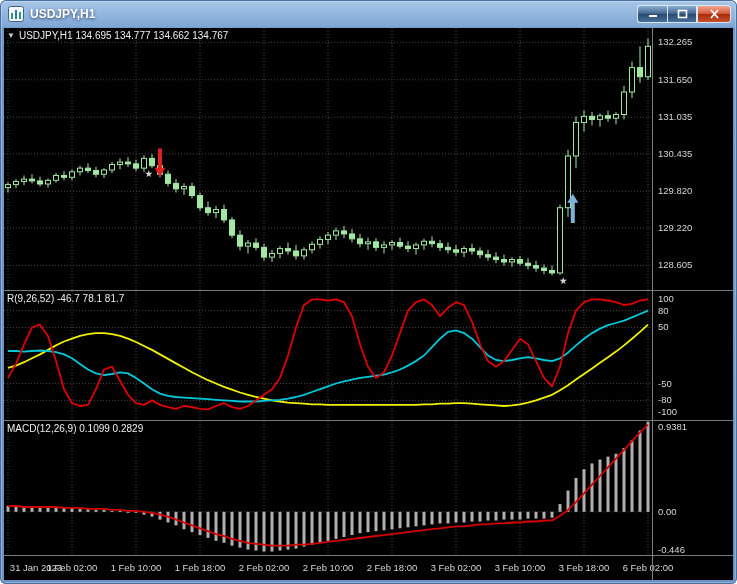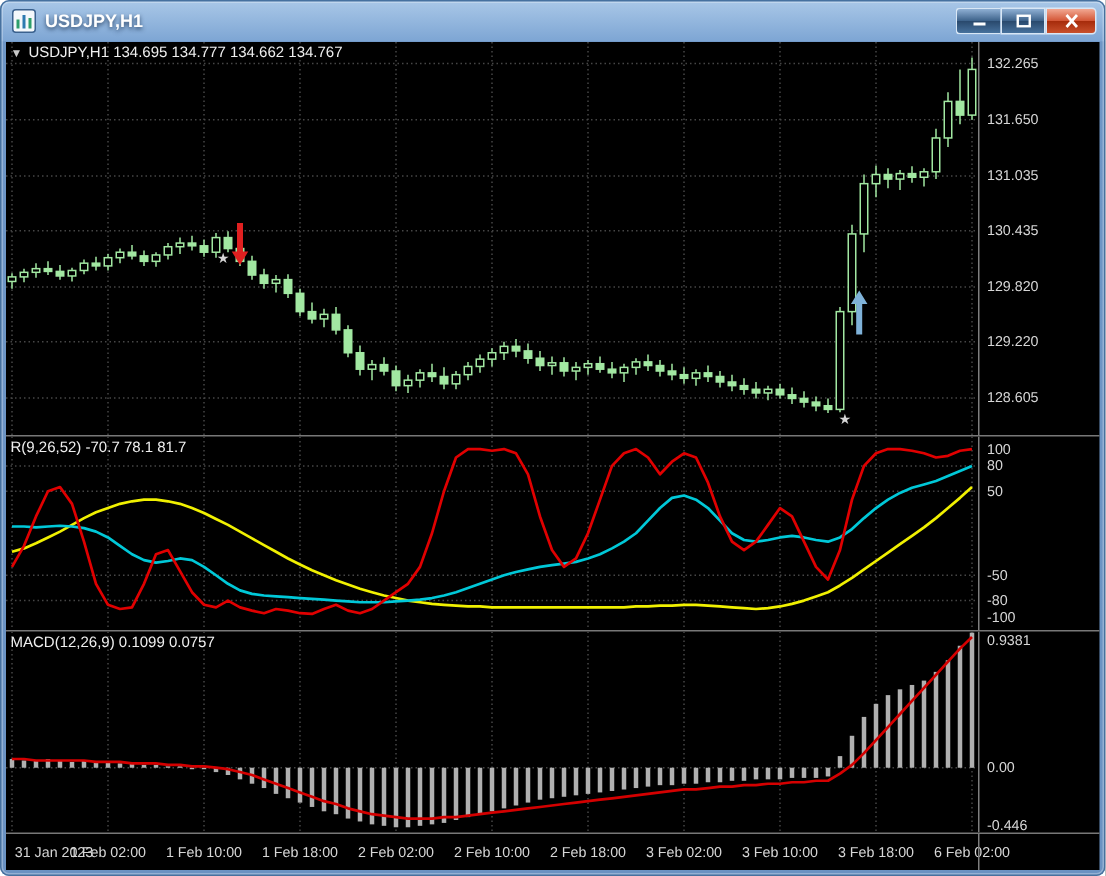--- a/index.html
+++ b/index.html
@@ -292,21 +292,21 @@
           <text x="654" y="22.630434782608695">80</text>
           <text x="654" y="39.45652173913043">50</text>
           <text x="654" y="95.54347826086956">-50</text>
           <text x="654" y="112.3695652173913">-80</text>
           <text x="654" y="123.58695652173914">-100</text>
           <polyline points="4.0,76.8 12.0,74.6 20.0,71.2 28.0,67.3 36.0,63.4 44.0,58.9 52.0,54.4 60.0,50.5 68.0,47.7 76.0,44.9 84.0,43.2 92.0,42.1 100.0,42.1 108.0,43.2 116.0,44.9 124.0,47.7 132.0,51.0 140.0,55.0 148.0,58.9 156.0,63.4 164.0,67.9 172.0,72.4 180.0,76.8 188.0,81.3 196.0,85.3 204.0,89.2 212.0,92.5 220.0,95.9 228.0,98.7 236.0,101.5 244.0,103.8 252.0,106.0 260.0,107.7 268.0,109.4 276.0,110.5 284.0,111.6 292.0,112.2 300.0,112.7 308.0,113.3 316.0,113.3 324.0,113.9 332.0,113.9 340.0,113.9 348.0,113.9 356.0,113.9 364.0,113.9 372.0,113.9 380.0,113.9 388.0,113.9 396.0,113.9 404.0,113.9 412.0,113.9 420.0,113.3 428.0,113.3 436.0,112.7 444.0,112.7 452.0,112.2 460.0,112.2 468.0,112.7 476.0,113.3 484.0,113.9 492.0,114.4 500.0,115.0 508.0,114.4 516.0,113.3 524.0,111.6 532.0,109.4 540.0,106.6 548.0,103.8 556.0,99.3 564.0,94.2 572.0,88.6 580.0,83.0 588.0,77.4 596.0,71.8 604.0,66.2 612.0,60.6 620.0,54.4 628.0,47.7 636.0,40.9 644.0,33.7" fill="none" stroke="#f0f000" stroke-width="1.8" stroke-linejoin="round"></polyline>
           <polyline points="4.0,60.0 12.0,60.0 20.0,60.6 28.0,60.0 36.0,59.5 44.0,60.0 52.0,61.1 60.0,63.4 68.0,67.3 76.0,72.9 84.0,78.5 92.0,82.4 100.0,84.1 108.0,83.0 116.0,81.3 124.0,82.4 132.0,86.9 140.0,92.5 148.0,98.2 156.0,102.6 164.0,104.9 172.0,106.0 180.0,106.6 188.0,107.1 196.0,107.7 204.0,108.2 212.0,108.8 220.0,109.4 228.0,109.9 236.0,110.5 244.0,110.5 252.0,110.5 260.0,109.9 268.0,109.4 276.0,108.8 284.0,107.7 292.0,106.0 300.0,103.8 308.0,101.0 316.0,98.2 324.0,95.3 332.0,92.5 340.0,90.3 348.0,88.6 356.0,86.9 364.0,85.8 372.0,84.7 380.0,83.6 388.0,81.3 396.0,78.5 404.0,74.6 412.0,70.1 420.0,64.5 428.0,56.1 436.0,47.7 444.0,40.9 452.0,39.3 460.0,42.1 468.0,47.7 476.0,56.1 484.0,64.5 492.0,69.0 500.0,70.1 508.0,69.0 516.0,67.3 524.0,66.2 532.0,67.3 540.0,69.0 548.0,70.1 556.0,67.3 564.0,61.7 572.0,54.4 580.0,47.7 588.0,42.1 596.0,37.6 604.0,34.2 612.0,32.0 620.0,29.7 628.0,26.4 636.0,23.0 644.0,19.6" fill="none" stroke="#00c8d8" stroke-width="1.8" stroke-linejoin="round"></polyline>
           <polyline points="4.0,86.9 12.0,72.9 20.0,53.3 28.0,36.5 36.0,33.7 44.0,44.9 52.0,70.1 60.0,98.2 68.0,112.2 76.0,115.0 84.0,113.9 92.0,98.2 100.0,78.5 108.0,75.7 116.0,89.7 124.0,103.8 132.0,112.2 140.0,113.9 148.0,109.4 156.0,113.9 164.0,116.1 172.0,117.8 180.0,115.0 188.0,116.1 196.0,117.8 204.0,118.3 212.0,115.0 220.0,112.2 228.0,116.1 236.0,117.8 244.0,115.0 252.0,109.4 260.0,103.8 268.0,98.2 276.0,86.9 284.0,64.5 292.0,36.5 300.0,14.0 308.0,8.4 316.0,8.4 324.0,9.5 332.0,8.4 340.0,11.2 348.0,25.2 356.0,53.3 364.0,75.7 372.0,86.9 380.0,81.3 388.0,64.5 396.0,42.1 404.0,19.6 412.0,11.2 420.0,8.4 428.0,14.0 436.0,25.2 444.0,16.8 452.0,11.2 460.0,14.0 468.0,30.8 476.0,53.3 484.0,70.1 492.0,75.7 500.0,70.1 508.0,58.9 516.0,47.7 524.0,53.3 532.0,70.1 540.0,86.9 548.0,95.3 556.0,75.7 564.0,42.1 572.0,19.6 580.0,11.2 588.0,8.4 596.0,8.4 604.0,9.5 612.0,11.2 620.0,14.0 628.0,12.9 636.0,9.5 644.0,8.4" fill="none" stroke="#e00000" stroke-width="1.8" stroke-linejoin="round"></polyline>
           <line x1="648.5" y1="0" x2="648.5" y2="129" class="sep"></line>
         </svg>
-      <div class="plabel">R(9,26,52) -70.7 78.1 81.7</div>
+      <div class="plabel">R(9,26,52) -46.7 78.1 81.7</div>
     </div>
     <div class="hdivider"></div>
     <div class="panel">
       <svg id="svg-macd" width="729" height="134">
           <g>
             <line x1="4" y1="0" x2="4" y2="134" class="grid"></line>
             <line x1="68" y1="0" x2="68" y2="134" class="grid"></line>
             <line x1="132" y1="0" x2="132" y2="134" class="grid"></line>
             <line x1="196" y1="0" x2="196" y2="134" class="grid"></line>
             <line x1="260" y1="0" x2="260" y2="134" class="grid"></line>
@@ -400,21 +400,21 @@
             <rect x="626.5" y="19.17881655949715" width="3" height="71.6422223827758" fill="#b0b0b0"></rect>
             <rect x="634.5" y="9.49743515641934" width="3" height="81.3236037858536" fill="#b0b0b0"></rect>
             <rect x="642.5" y="0.7841918936493024" width="3" height="90.03684704862364" fill="#b0b0b0"></rect>
           </g>
           <polyline points="4.0,85.0 12.0,85.0 20.0,86.0 28.0,86.0 36.0,86.0 44.0,86.0 52.0,86.0 60.0,86.9 68.0,86.9 76.0,86.9 84.0,87.9 92.0,87.9 100.0,87.9 108.0,88.9 116.0,88.9 124.0,89.9 132.0,89.9 140.0,90.8 148.0,91.8 156.0,93.7 164.0,95.7 172.0,98.6 180.0,101.5 188.0,104.4 196.0,107.3 204.0,110.2 212.0,113.1 220.0,115.0 228.0,117.9 236.0,119.9 244.0,121.8 252.0,122.8 260.0,123.7 268.0,124.7 276.0,124.7 284.0,124.7 292.0,123.7 300.0,123.7 308.0,122.8 316.0,121.8 324.0,120.8 332.0,119.9 340.0,118.9 348.0,117.9 356.0,117.0 364.0,116.0 372.0,115.0 380.0,114.1 388.0,113.1 396.0,112.1 404.0,111.2 412.0,110.2 420.0,109.2 428.0,108.2 436.0,107.3 444.0,106.3 452.0,105.3 460.0,105.3 468.0,104.4 476.0,103.4 484.0,103.4 492.0,102.4 500.0,102.4 508.0,101.5 516.0,101.5 524.0,100.5 532.0,100.5 540.0,99.5 548.0,99.5 556.0,94.7 564.0,88.9 572.0,81.1 580.0,72.4 588.0,63.7 596.0,55.0 604.0,46.3 612.0,37.6 620.0,28.9 628.0,20.1 636.0,11.4 644.0,3.7" fill="none" stroke="#d40000" stroke-width="1.8" stroke-linejoin="round"></polyline>
           <text x="654" y="9">0.9381</text>
           <text x="654" y="93.82103894227295">0.00</text>
           <text x="654" y="132">-0.446</text>
           <line x1="648.5" y1="0" x2="648.5" y2="134" class="sep"></line>
         </svg>
-      <div class="plabel">MACD(12,26,9) 0.1099 0.0757</div>
+      <div class="plabel">MACD(12,26,9) 0.1099 0.2829</div>
     </div>
     <div class="hdivider"></div>
     <div class="timeaxis">
       <svg id="svg-time" width="729" height="24">
           <text x="32" y="15" text-anchor="middle">31 Jan 2023</text>
           <text x="68" y="15" text-anchor="middle">1 Feb 02:00</text>
           <text x="132" y="15" text-anchor="middle">1 Feb 10:00</text>
           <text x="196" y="15" text-anchor="middle">1 Feb 18:00</text>
           <text x="260" y="15" text-anchor="middle">2 Feb 02:00</text>
           <text x="324" y="15" text-anchor="middle">2 Feb 10:00</text>

